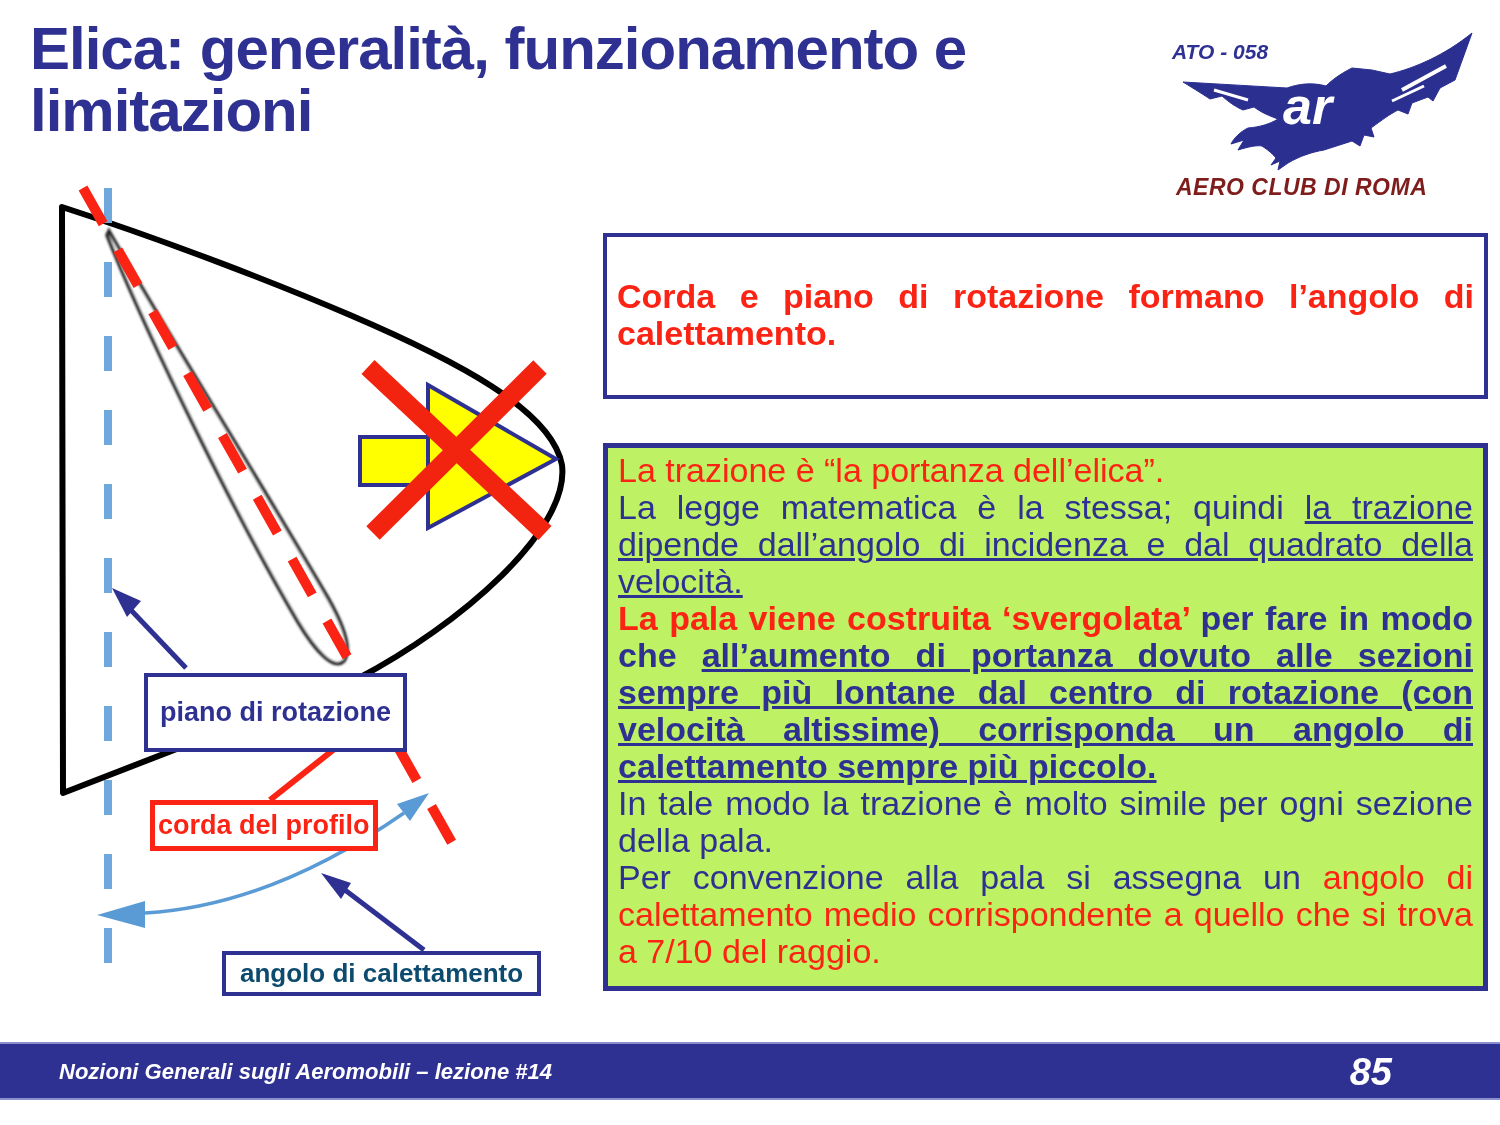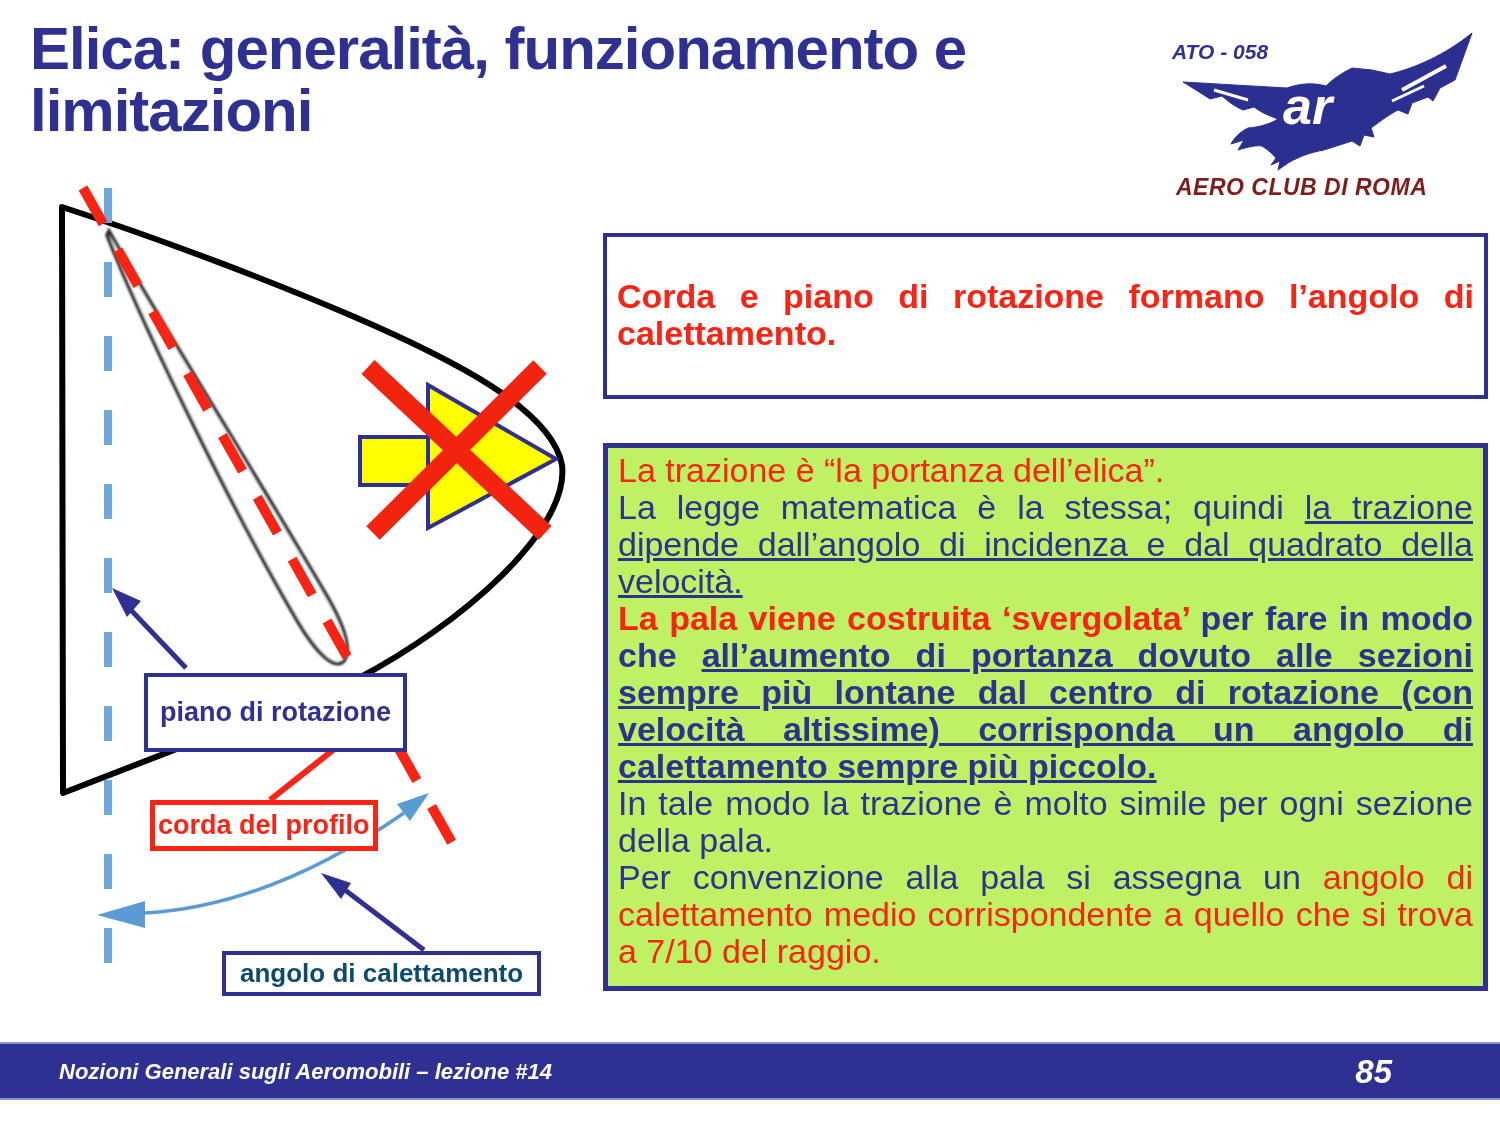--- a/index.html
+++ b/index.html
@@ -47,21 +47,21 @@
   .footer{
     left:0;top:1042px;width:1500px;height:58px;background:#2E3192;
     border-top:2px solid #8a8fd0;border-bottom:2px solid #8a8fd0;z-index:2;
   }
   .footer .ftext{
     position:absolute;left:35px;top:0;height:58px;line-height:56px;
     color:#ffffff;font-size:22px;font-weight:bold;font-style:italic;white-space:nowrap;margin-left:24px;
   }
   .footer .fpage{
     position:absolute;right:108px;top:0;height:58px;line-height:56px;
-    color:#ffffff;font-size:33px;font-weight:bold;font-style:italic;
+    color:#ffffff;font-size:38px;font-weight:bold;font-style:italic;
   }
   svg{display:block;}
   .overlay{left:0;top:0;width:1500px;height:1125px;pointer-events:none;z-index:1;}
   .eaglebox{left:1170px;top:22px;width:320px;height:155px;z-index:2;}
 </style>
 </head>
 <body>
 
 <div class="slide">
 

